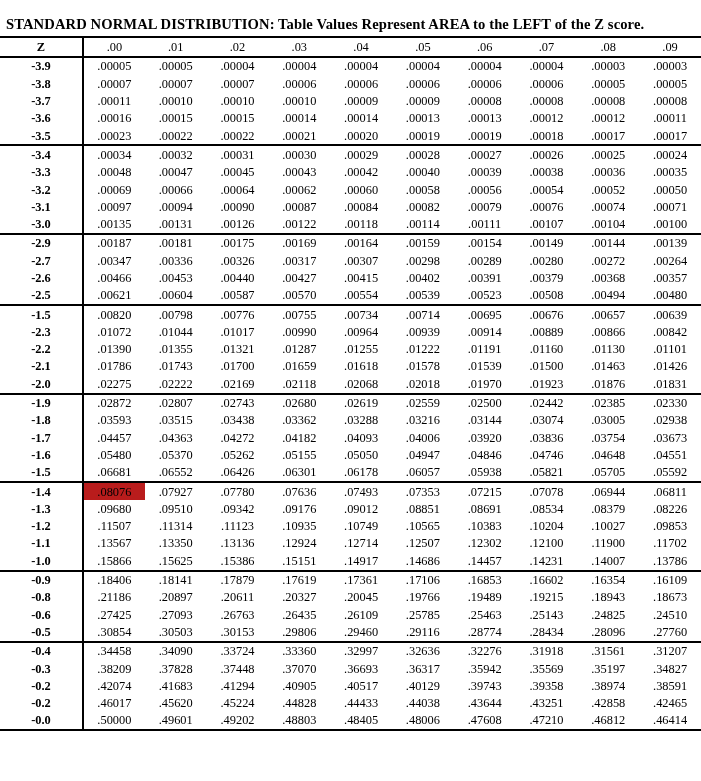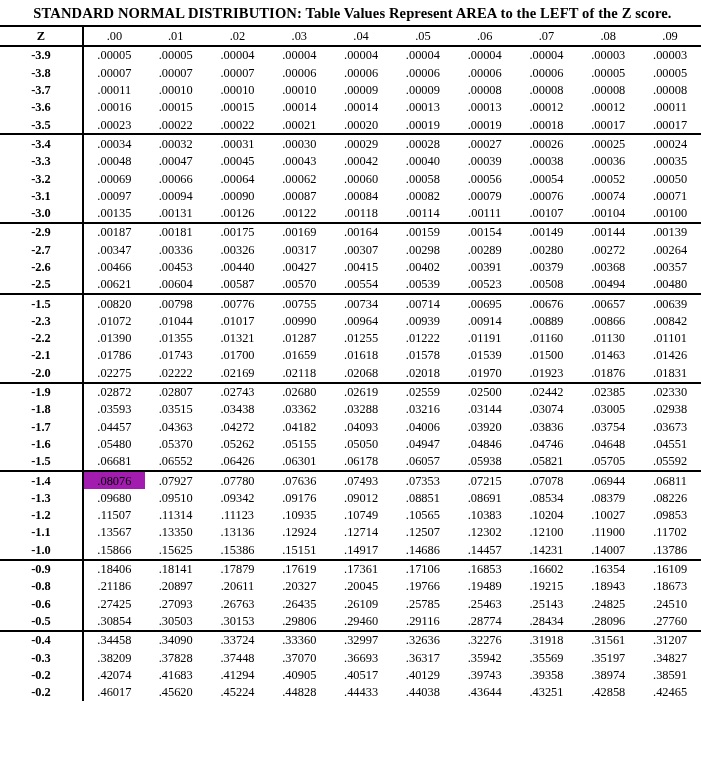--- a/index.html
+++ b/index.html
@@ -13,24 +13,23 @@
     font-family: "Liberation Serif", serif;
   }
   .page {
     width: 701px;
     box-sizing: border-box;
   }
   .title {
     font-weight: bold;
     font-size: 14.6px;
     letter-spacing: 0.1px;
-    padding: 5px 2px 3px 6px;
+    padding: 16px 2px 3px 6px;
     border-bottom: 2.5px solid #000;
     white-space: nowrap;
-    text-align: center;
   }
   table {
     width: 701px;
     border-collapse: collapse;
     table-layout: fixed;
   }
   th, td {
     font-size: 12.4px;
     text-align: center;
     padding: 0;
@@ -382,21 +381,21 @@
           <td>.06301</td>
           <td>.06178</td>
           <td>.06057</td>
           <td>.05938</td>
           <td>.05821</td>
           <td>.05705</td>
           <td>.05592</td>
         </tr>
         <tr>
           <td class="z">-1.4</td>
-          <td style="background-color: #a21caf;">.08076</td>
+          <td style="background-color: #b91c1c;">.08076</td>
           <td>.07927</td>
           <td>.07780</td>
           <td>.07636</td>
           <td>.07493</td>
           <td>.07353</td>
           <td>.07215</td>
           <td>.07078</td>
           <td>.06944</td>
           <td>.06811</td>
         </tr>
@@ -549,15 +548,28 @@
           <td>.45620</td>
           <td>.45224</td>
           <td>.44828</td>
           <td>.44433</td>
           <td>.44038</td>
           <td>.43644</td>
           <td>.43251</td>
           <td>.42858</td>
           <td>.42465</td>
         </tr>
+        <tr class="group-end">
+          <td class="z">-0.0</td>
+          <td>.50000</td>
+          <td>.49601</td>
+          <td>.49202</td>
+          <td>.48803</td>
+          <td>.48405</td>
+          <td>.48006</td>
+          <td>.47608</td>
+          <td>.47210</td>
+          <td>.46812</td>
+          <td>.46414</td>
+        </tr>
       </tbody>
   </table>
 </div>
 
 </body></html>

